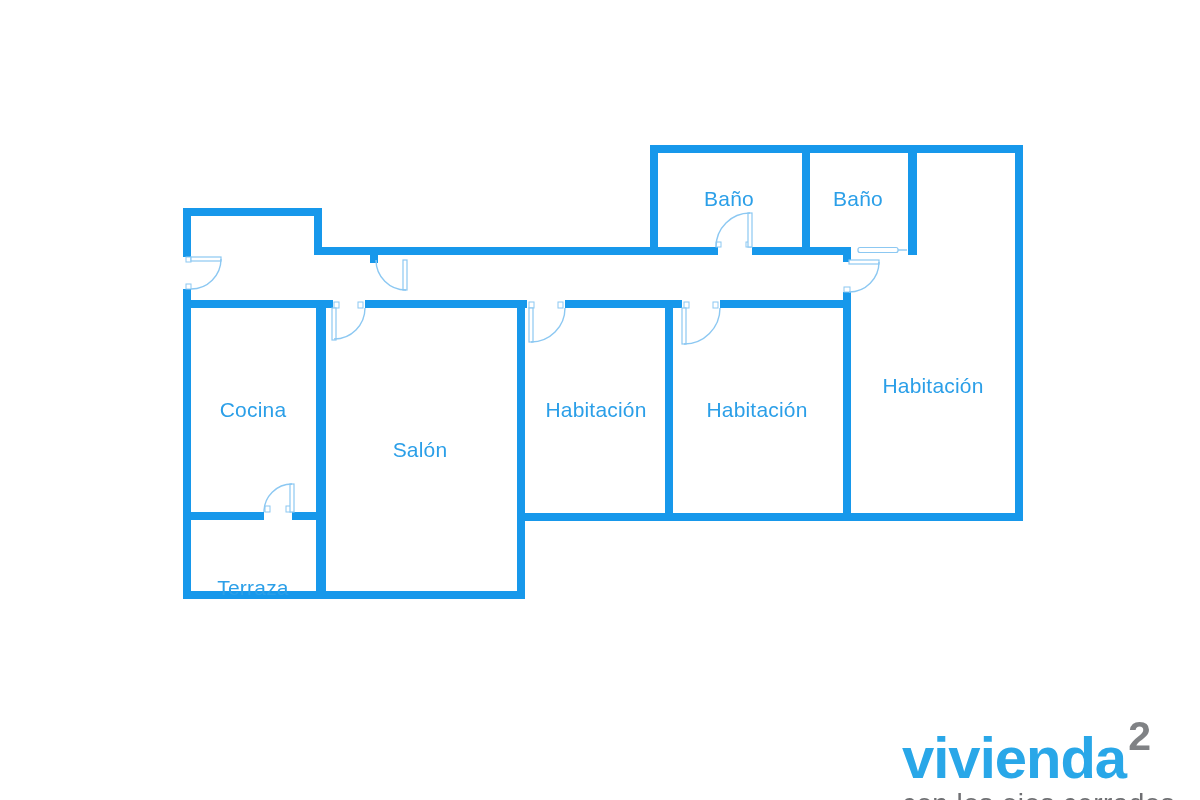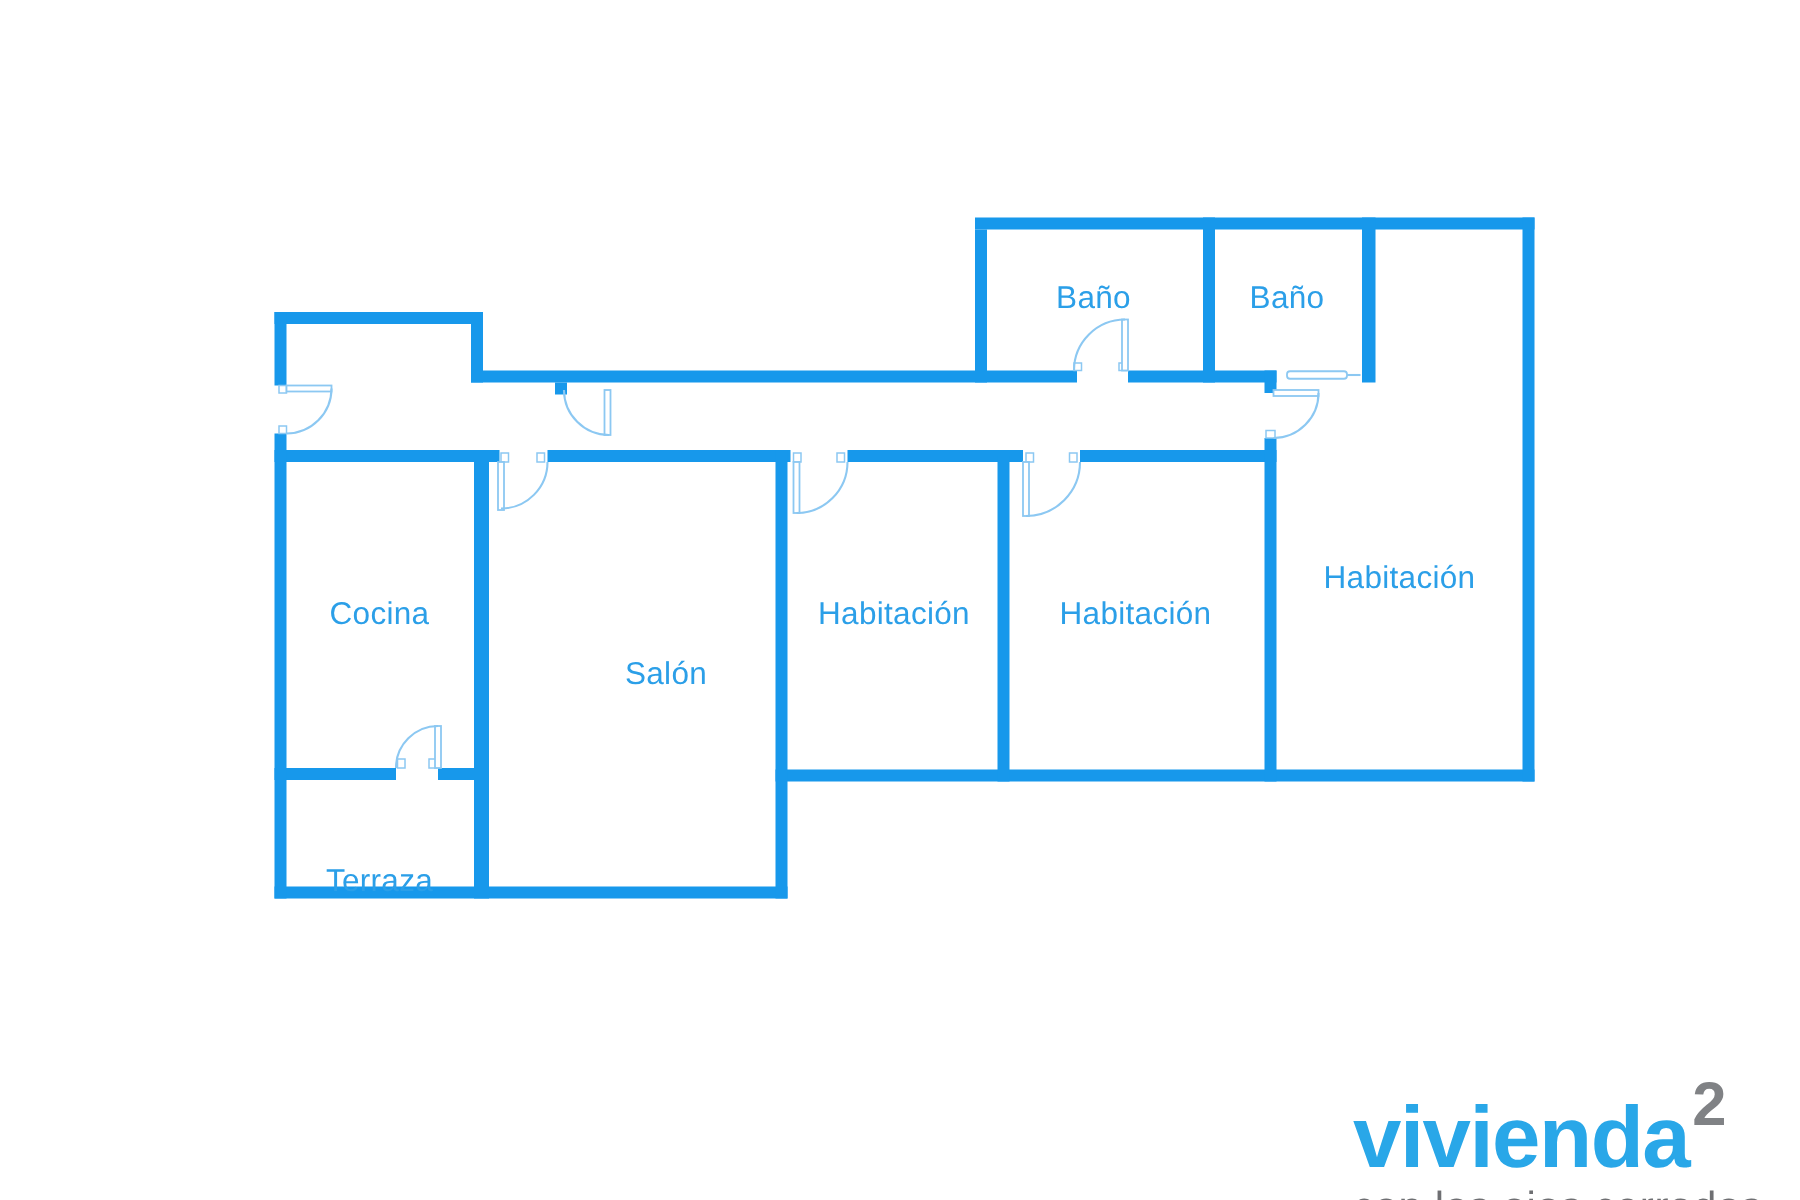--- a/index.html
+++ b/index.html
@@ -133,21 +133,21 @@
       <g>
         <rect class="jamb" x="844" y="287" width="6" height="5"></rect>
         <rect class="leaf" x="849" y="260" width="30" height="4"></rect>
         <path d="M 879 262 A 30 30 0 0 1 849 292"></path>
       </g>
     </svg>
 
     <div class="room-label" style="left:729px;top:199px;">Baño</div>
     <div class="room-label" style="left:858px;top:199px;">Baño</div>
     <div class="room-label" style="left:253px;top:410px;">Cocina</div>
-    <div class="room-label" style="left:420px;top:450px;margin-left:24px;">Salón</div>
+    <div class="room-label" style="left:420px;top:450px;">Salón</div>
     <div class="room-label" style="left:253px;top:557px;margin-top:31px;">Terraza</div>
     <div class="room-label" style="left:596px;top:410px;">Habitación</div>
     <div class="room-label" style="left:757px;top:410px;">Habitación</div>
     <div class="room-label" style="left:933px;top:386px;">Habitación</div>
   </div>
 
   <div class="brand">
     <div class="brand-row">
       <span class="brand-name">vivienda</span><span class="brand-sup">2</span>
     </div>

